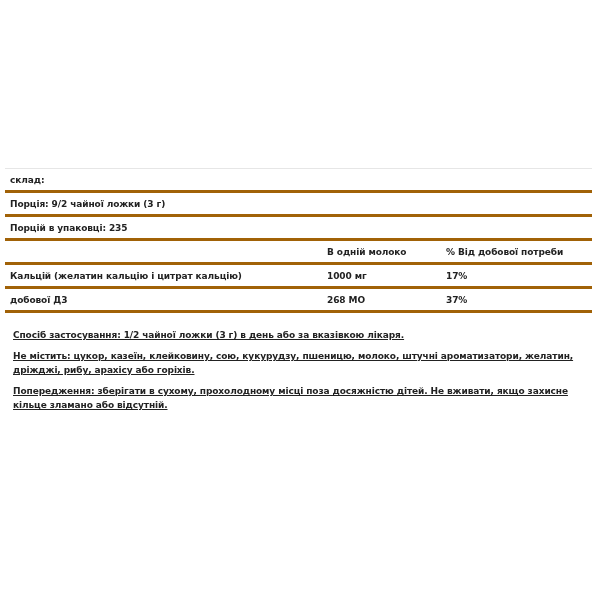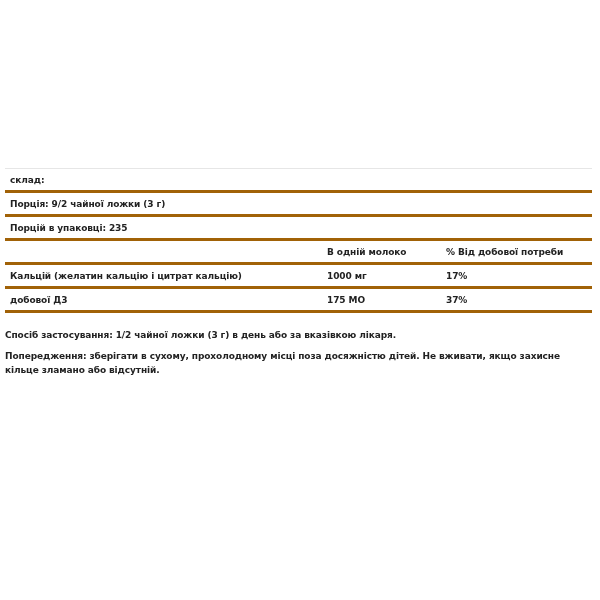--- a/index.html
+++ b/index.html
@@ -47,22 +47,23 @@
       left: 441px;
       white-space: nowrap;
     }
     .notes {
       position: absolute;
       left: 5px;
       top: 328px;
       width: 590px;
     }
     .notes p {
-      margin: 0 0 7px 0;
+      margin: 0 0 7px 8px;
       line-height: 14px;
+      text-decoration: underline;
     }
   </style>
 </head>
 <body>
 
 <div class="table">
   <div class="row">
     <span class="c1">склад:</span>
   </div>
   <div class="row">
@@ -76,21 +77,22 @@
     <span class="c2">В одній молоко</span>
     <span class="c3">% Від добової потреби</span>
   </div>
   <div class="row">
     <span class="c1">Кальцій (желатин кальцію і цитрат кальцію)</span>
     <span class="c2">1000 мг</span>
     <span class="c3">17%</span>
   </div>
   <div class="row">
     <span class="c1">добової Д3</span>
-    <span class="c2">175 МО</span>
+    <span class="c2">268 МО</span>
     <span class="c3">37%</span>
   </div>
 </div>
 
 <div class="notes">
   <p>Спосіб застосування: 1/2 чайної ложки (3 г) в день або за вказівкою лікаря.</p>
+  <p>Не містить: цукор, казеїн, клейковину, сою, кукурудзу, пшеницю, молоко, штучні ароматизатори, желатин, дріжджі, рибу, арахісу або горіхів.</p>
   <p>Попередження: зберігати в сухому, прохолодному місці поза досяжністю дітей. Не вживати, якщо захисне кільце зламано або відсутній.</p>
 </div>
 
 </body></html>

